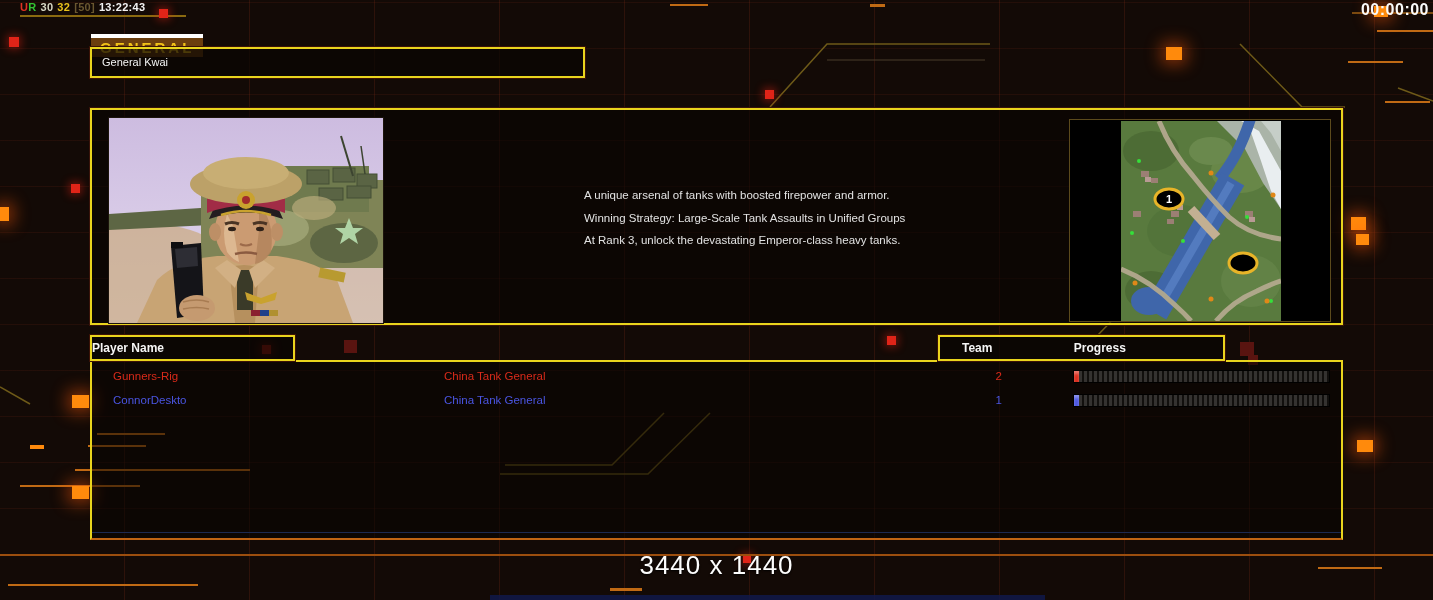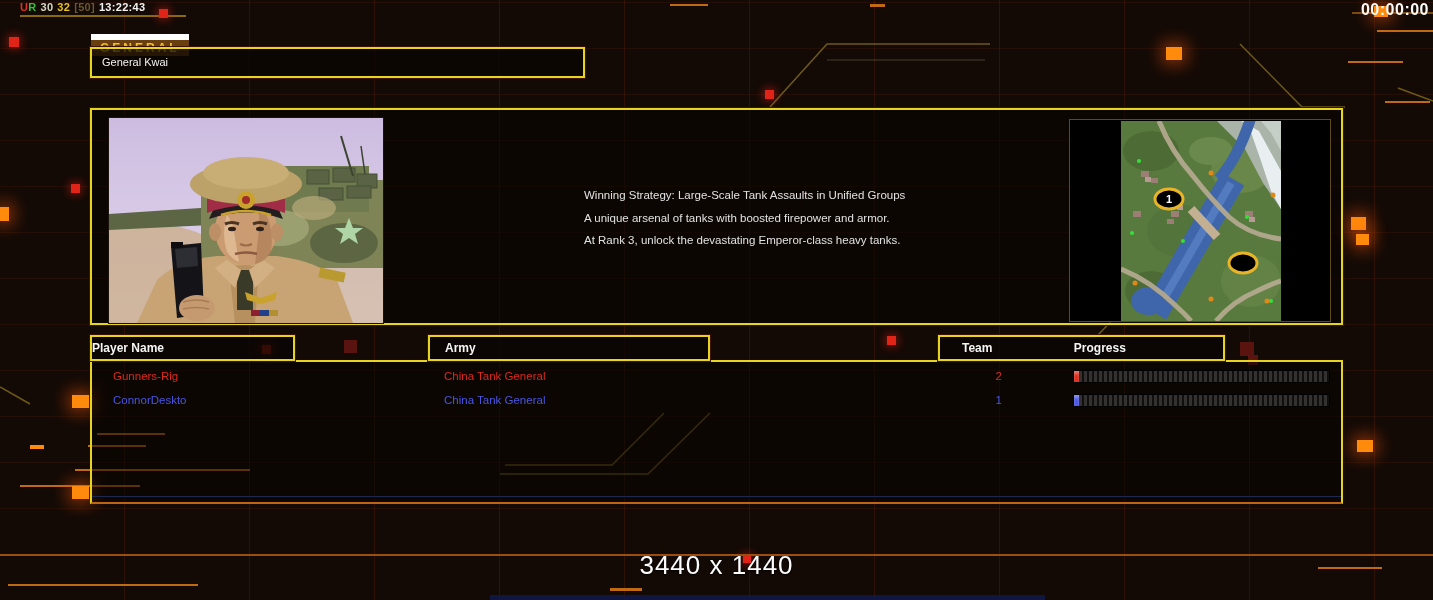--- a/index.html
+++ b/index.html
@@ -23,21 +23,21 @@
 
   
   .debug-text{position:absolute;left:20px;top:1px;z-index:3;font-size:11px;font-weight:bold;letter-spacing:.3px;}
   .debug-text span{margin-right:4px;}
   .d-u{color:#e23222;} .d-r{color:#32c232;margin-left:-4px;} .d-a{color:#d6d6c4;} .d-b{color:#e8c11c;}
   .d-k{color:#6a5830;} .d-t{color:#f2f2f2;}
   .match-timer{position:absolute;right:4px;top:1px;z-index:3;color:#fafafa;font-size:16px;font-weight:bold;letter-spacing:.5px;}
 
   
   .general-tab{position:absolute;left:91px;top:34px;z-index:3;background:#6b3e0e;color:#f2c318;
-    font-size:12px;font-weight:bold;letter-spacing:3px;padding:1px 9px 1px 9px;border-top:6px solid #ffffff;}
+    font-size:15px;font-weight:bold;letter-spacing:3px;padding:1px 9px 1px 9px;border-top:4px solid #ffffff;}
   .name-box{position:absolute;left:90px;top:47px;width:495px;height:31px;z-index:3;box-sizing:border-box;
     border:2px solid #e9d41d;background:rgba(10,5,3,.72);box-shadow:0 0 0 1px #3a1206;}
   .name-box .nm{display:block;line-height:27px;padding-left:10px;color:#f4f4f4;font-size:11px;}
 
   
   .main-panel{position:absolute;left:90px;top:108px;width:1253px;height:217px;z-index:2;box-sizing:border-box;
     border:2px solid #e9d41d;background:rgba(9,4,2,.6);box-shadow:0 0 0 1px #38130a;}
   .portrait{position:absolute;left:17px;top:8px;width:274px;height:205px;background:#000;outline:1px solid #1c140c;}
   .strategy{position:absolute;left:492px;top:80px;width:420px;color:#e2e2e2;font-size:11.5px;}
   .strategy p{margin:0 0 11px 0;line-height:11.5px;}
@@ -48,21 +48,21 @@
   
   .hdr{position:absolute;top:335px;height:26px;z-index:3;box-sizing:border-box;border:2px solid #e9d41d;
     background:rgba(10,5,3,.8);color:#f5f5f5;font-size:12px;font-weight:bold;box-shadow:0 0 0 1px #3a1206;}
   .hdr span{display:inline-block;line-height:22px;}
   .hdr-player{left:90px;width:205px;} .hdr-player span{text-align:right;}
   .hdr-army{left:428px;width:282px;} .hdr-army span{padding-left:15px;}
   .hdr-teamprog{left:938px;width:287px;}
   .hdr-teamprog .t{padding-left:22px;} .hdr-teamprog .p{padding-left:78px;}
 
   
-  .lower-panel{position:absolute;left:90px;top:360px;width:1253px;height:144px;z-index:2;box-sizing:border-box;
+  .lower-panel{position:absolute;left:90px;top:360px;width:1253px;height:180px;z-index:2;box-sizing:border-box;
     border:2px solid #e9d41d;border-bottom-color:#c06414;background:rgba(8,4,2,.55);}
   .lower-panel .blue-line{position:absolute;left:0;right:0;bottom:5px;height:1px;background:#1c2a52;}
   .prow{position:absolute;left:0;width:100%;height:20px;font-size:11.5px;}
   .prow .pname{position:absolute;left:21px;top:3px;color:var(--row-color);}
   .prow .parmy{position:absolute;left:352px;top:3px;color:var(--row-color);}
   .prow .pteam{position:absolute;left:880px;top:3px;width:30px;text-align:right;color:var(--row-color);}
   .prow .pbar{position:absolute;left:981px;top:3px;width:257px;height:13px;box-sizing:border-box;
     border:1px solid #000;background:repeating-linear-gradient(90deg,#343230 0 3px,#110f0d 3px 5px);}
   .prow .pfill{position:absolute;left:0;top:0;bottom:0;width:2%;background:var(--row-color);box-shadow:inset 0 3px 3px rgba(255,255,255,.35);}
 
@@ -202,22 +202,22 @@
 
         <polygon points="62,128 92,125 95,196 68,200" fill="#141418"></polygon>
         <polygon points="66,131 88,129 89,148 68,150" fill="#2d2d34"></polygon>
         <rect x="62" y="124" width="12" height="6" fill="#0d0d10"></rect>
         <ellipse cx="88" cy="190" rx="18" ry="13" fill="#c59a70"></ellipse>
         <path d="M74,184 Q88,180 100,184 M74,191 Q88,188 100,191" stroke="#a87c52" stroke-width="1.5" fill="none"></path>
       </svg>
     </div>
 
     <div class="strategy">
+      <p>A unique arsenal of tanks with boosted firepower and armor.</p>
       <p>Winning Strategy: Large-Scale Tank Assaults in Unified Groups</p>
-      <p>A unique arsenal of tanks with boosted firepower and armor.</p>
       <p>At Rank 3, unlock the devastating Emperor-class heavy tanks.</p>
     </div>
 
     <div class="minimap-box">
       <svg class="minimap-map" width="160" height="200" viewBox="0 0 160 200">
         <rect width="160" height="200" fill="#597a3e"></rect>
         <g opacity="0.85">
           <ellipse cx="30" cy="30" rx="28" ry="20" fill="#4c6a34"></ellipse>
           <ellipse cx="120" cy="50" rx="30" ry="22" fill="#6b8a4a"></ellipse>
           <ellipse cx="60" cy="110" rx="34" ry="26" fill="#52743a"></ellipse>
@@ -279,23 +279,20 @@
         <g>
           <ellipse cx="122" cy="142" rx="14" ry="10" fill="#000" stroke="#e8b428" stroke-width="3"></ellipse>
         </g>
       </svg>
     </div>
   </div>
 
   <div class="hdr hdr-player">
     <span>Player Name</span>
   </div>
-  <div class="hdr hdr-army">
-    <span>Army</span>
-  </div>
   <div class="hdr hdr-teamprog">
     <span class="t">Team</span>
     <span class="p">Progress</span>
   </div>
 
   <div class="lower-panel">
     <div class="prow" style="top: 5px; --row-color: #d92a1a;">
       <span class="pname">Gunners-Rig</span>
       <span class="parmy">China Tank General</span>
       <span class="pteam">2</span>

